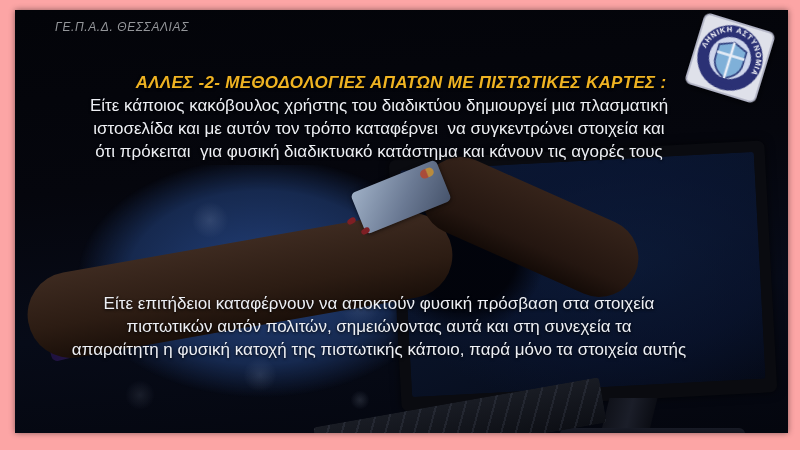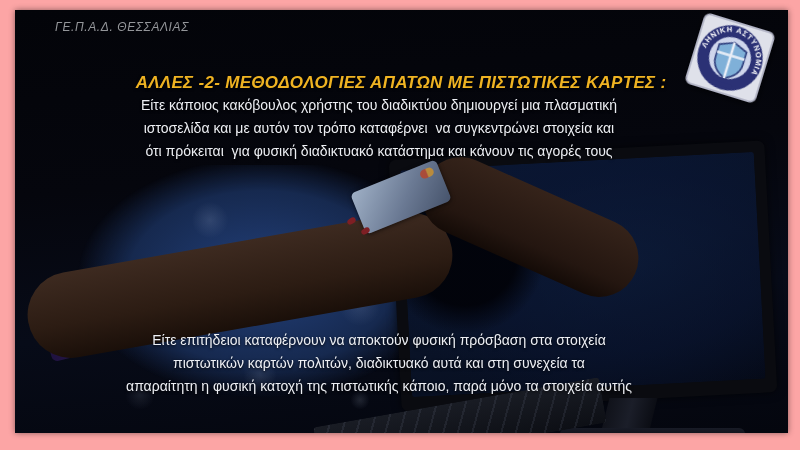--- a/index.html
+++ b/index.html
@@ -94,26 +94,26 @@
     position:absolute;left:40px;top:10px;
     color:#94969a;font-size:12px;font-style:italic;letter-spacing:.6px;
   }
   .title{
     position:absolute;left:6px;top:43px;width:760px;text-align:center;
     color:#efb322;font-size:17px;font-weight:bold;font-style:italic;letter-spacing:.3px;
     text-shadow:0 1px 3px rgba(0,0,0,.85);white-space:pre;margin-top:20px;
   }
   .para{
     position:absolute;left:14px;width:700px;text-align:center;
-    color:#edeff4;font-size:14px;line-height:23px;
+    color:#edeff4;font-size:17px;line-height:23px;
     text-shadow:0 1px 3px rgba(0,0,0,.9);
   }
   .para .line{white-space:pre;}
   .para1{top:84px;}
-  .para2{top:282px;margin-top:37px;}
+  .para2{top:282px;}
   
   .badge{
     position:absolute;left:673px;top:6px;width:84px;height:84px;
     transform:rotate(17deg);
     filter:drop-shadow(1px 2px 3px rgba(0,0,0,.6));
   }
 </style>
 </head>
 <body>
 
@@ -144,21 +144,21 @@
     <div class="title">ΑΛΛΕΣ -2- ΜΕΘΟΔΟΛΟΓΙΕΣ ΑΠΑΤΩΝ ΜΕ ΠΙΣΤΩΤΙΚΕΣ ΚΑΡΤΕΣ :</div>
 
     <div class="para para1">
       <div class="line">Είτε κάποιος κακόβουλος χρήστης του διαδικτύου δημιουργεί μια πλασματική</div>
       <div class="line">ιστοσελίδα και με αυτόν τον τρόπο καταφέρνει  να συγκεντρώνει στοιχεία και</div>
       <div class="line">ότι πρόκειται  για φυσική διαδικτυακό κατάστημα και κάνουν τις αγορές τους</div>
     </div>
 
     <div class="para para2">
       <div class="line">Είτε επιτήδειοι καταφέρνουν να αποκτούν φυσική πρόσβαση στα στοιχεία</div>
-      <div class="line">πιστωτικών καρτών πολιτών, διαδικτυακό αυτά και στη συνεχεία τα</div>
+      <div class="line">πιστωτικών αυτόν πολιτών, σημειώνοντας αυτά και στη συνεχεία τα</div>
       <div class="line">απαραίτητη η φυσική κατοχή της πιστωτικής κάποιο, παρά μόνο τα στοιχεία αυτής</div>
     </div>
 
     <div class="badge">
       <svg viewBox="0 0 100 100" width="84" height="84">
         <defs>
           <path id="ringpath" d="M 50,50 m -31,0 a 31,31 0 1,1 62,0 a 31,31 0 1,1 -62,0"></path>
         </defs>
         <rect x="7" y="7" width="86" height="86" rx="7" fill="#dfe1ea" stroke="#aeb0c2" stroke-width="2"></rect>
         <circle cx="50" cy="50" r="39" fill="#2b3175"></circle>

